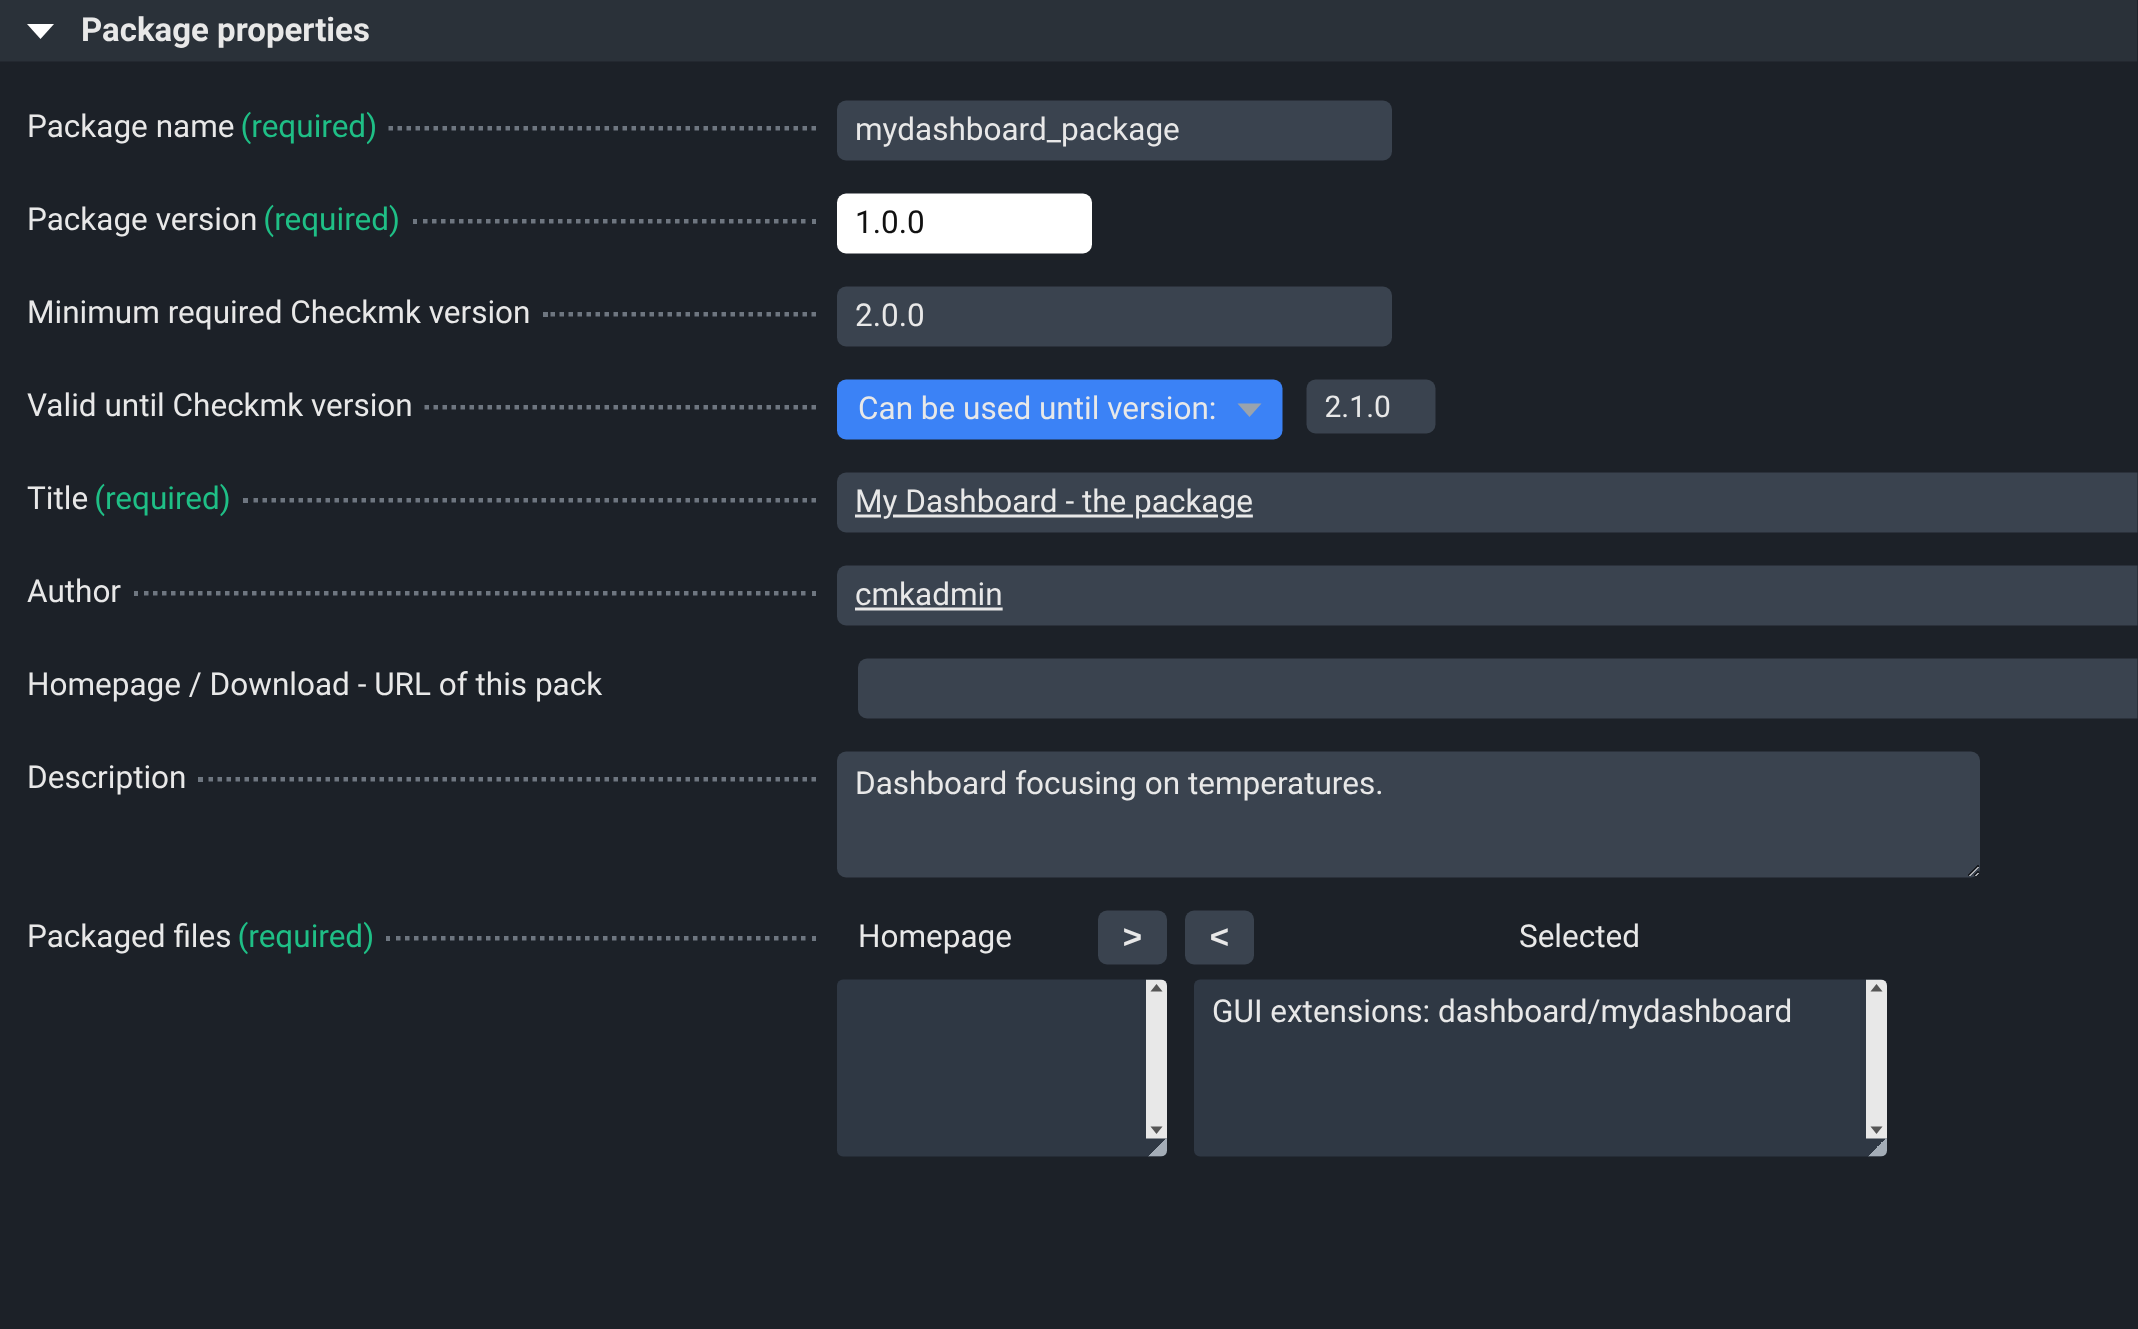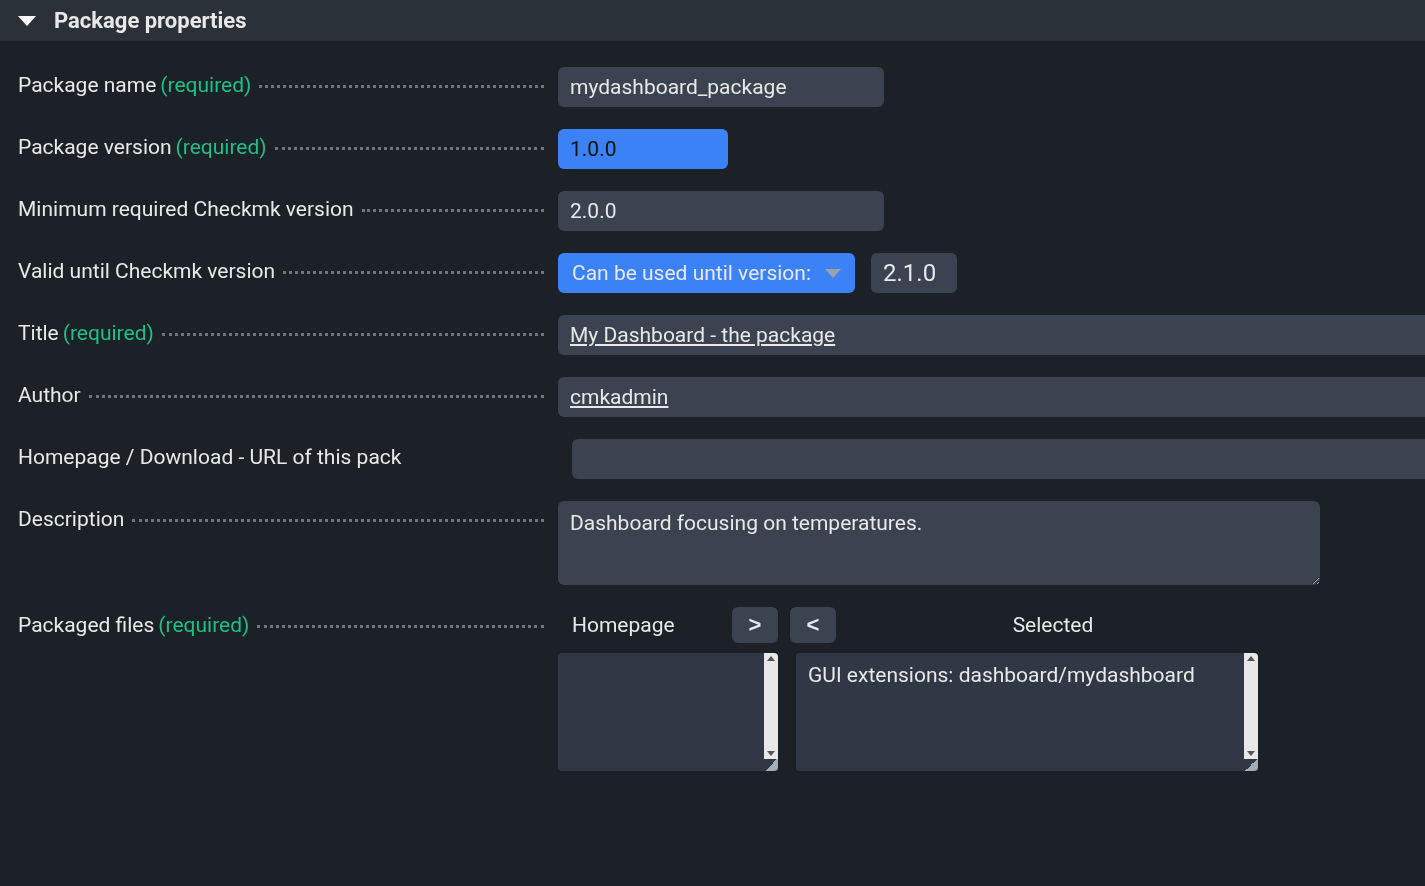--- a/index.html
+++ b/index.html
@@ -64,26 +64,26 @@
       background: #3a434f;
       color: #e8e8e8;
       border: none;
       border-radius: 6px;
       padding: 8px 12px;
       font-size: 21px;
       font-family: inherit;
       outline: none;
     }
     .text-input.focused {
-      background: #3b82f6;
+      background: #ffffff;
       color: #111;
     }
     .text-input.wide { width: 908px; text-decoration: underline; }
     .text-input.small { width: 170px; }
-    .text-input.medium { width: 326px; }
+    .text-input.medium { width: 370px; }
     textarea.text-input {
       resize: both;
       height: 84px;
       width: 762px;
       line-height: 1.4;
     }
     .select-wrap {
       background: #3b82f6;
       border-radius: 6px;
       display: flex;
@@ -95,21 +95,21 @@
     .select-caret {
       width: 0; height: 0;
       border-left: 8px solid transparent;
       border-right: 8px solid transparent;
       border-top: 9px solid #9aa3ad;
     }
     .chip-input {
       background: #3a434f;
       border-radius: 6px;
       padding: 6px 12px;
-      font-size: 24px;
+      font-size: 20px;
       min-width: 86px;
       text-align: left;
     }
     .files-area {
       display: flex;
       flex-direction: column;
       gap: 10px;
     }
     .files-header {
       display: flex;

